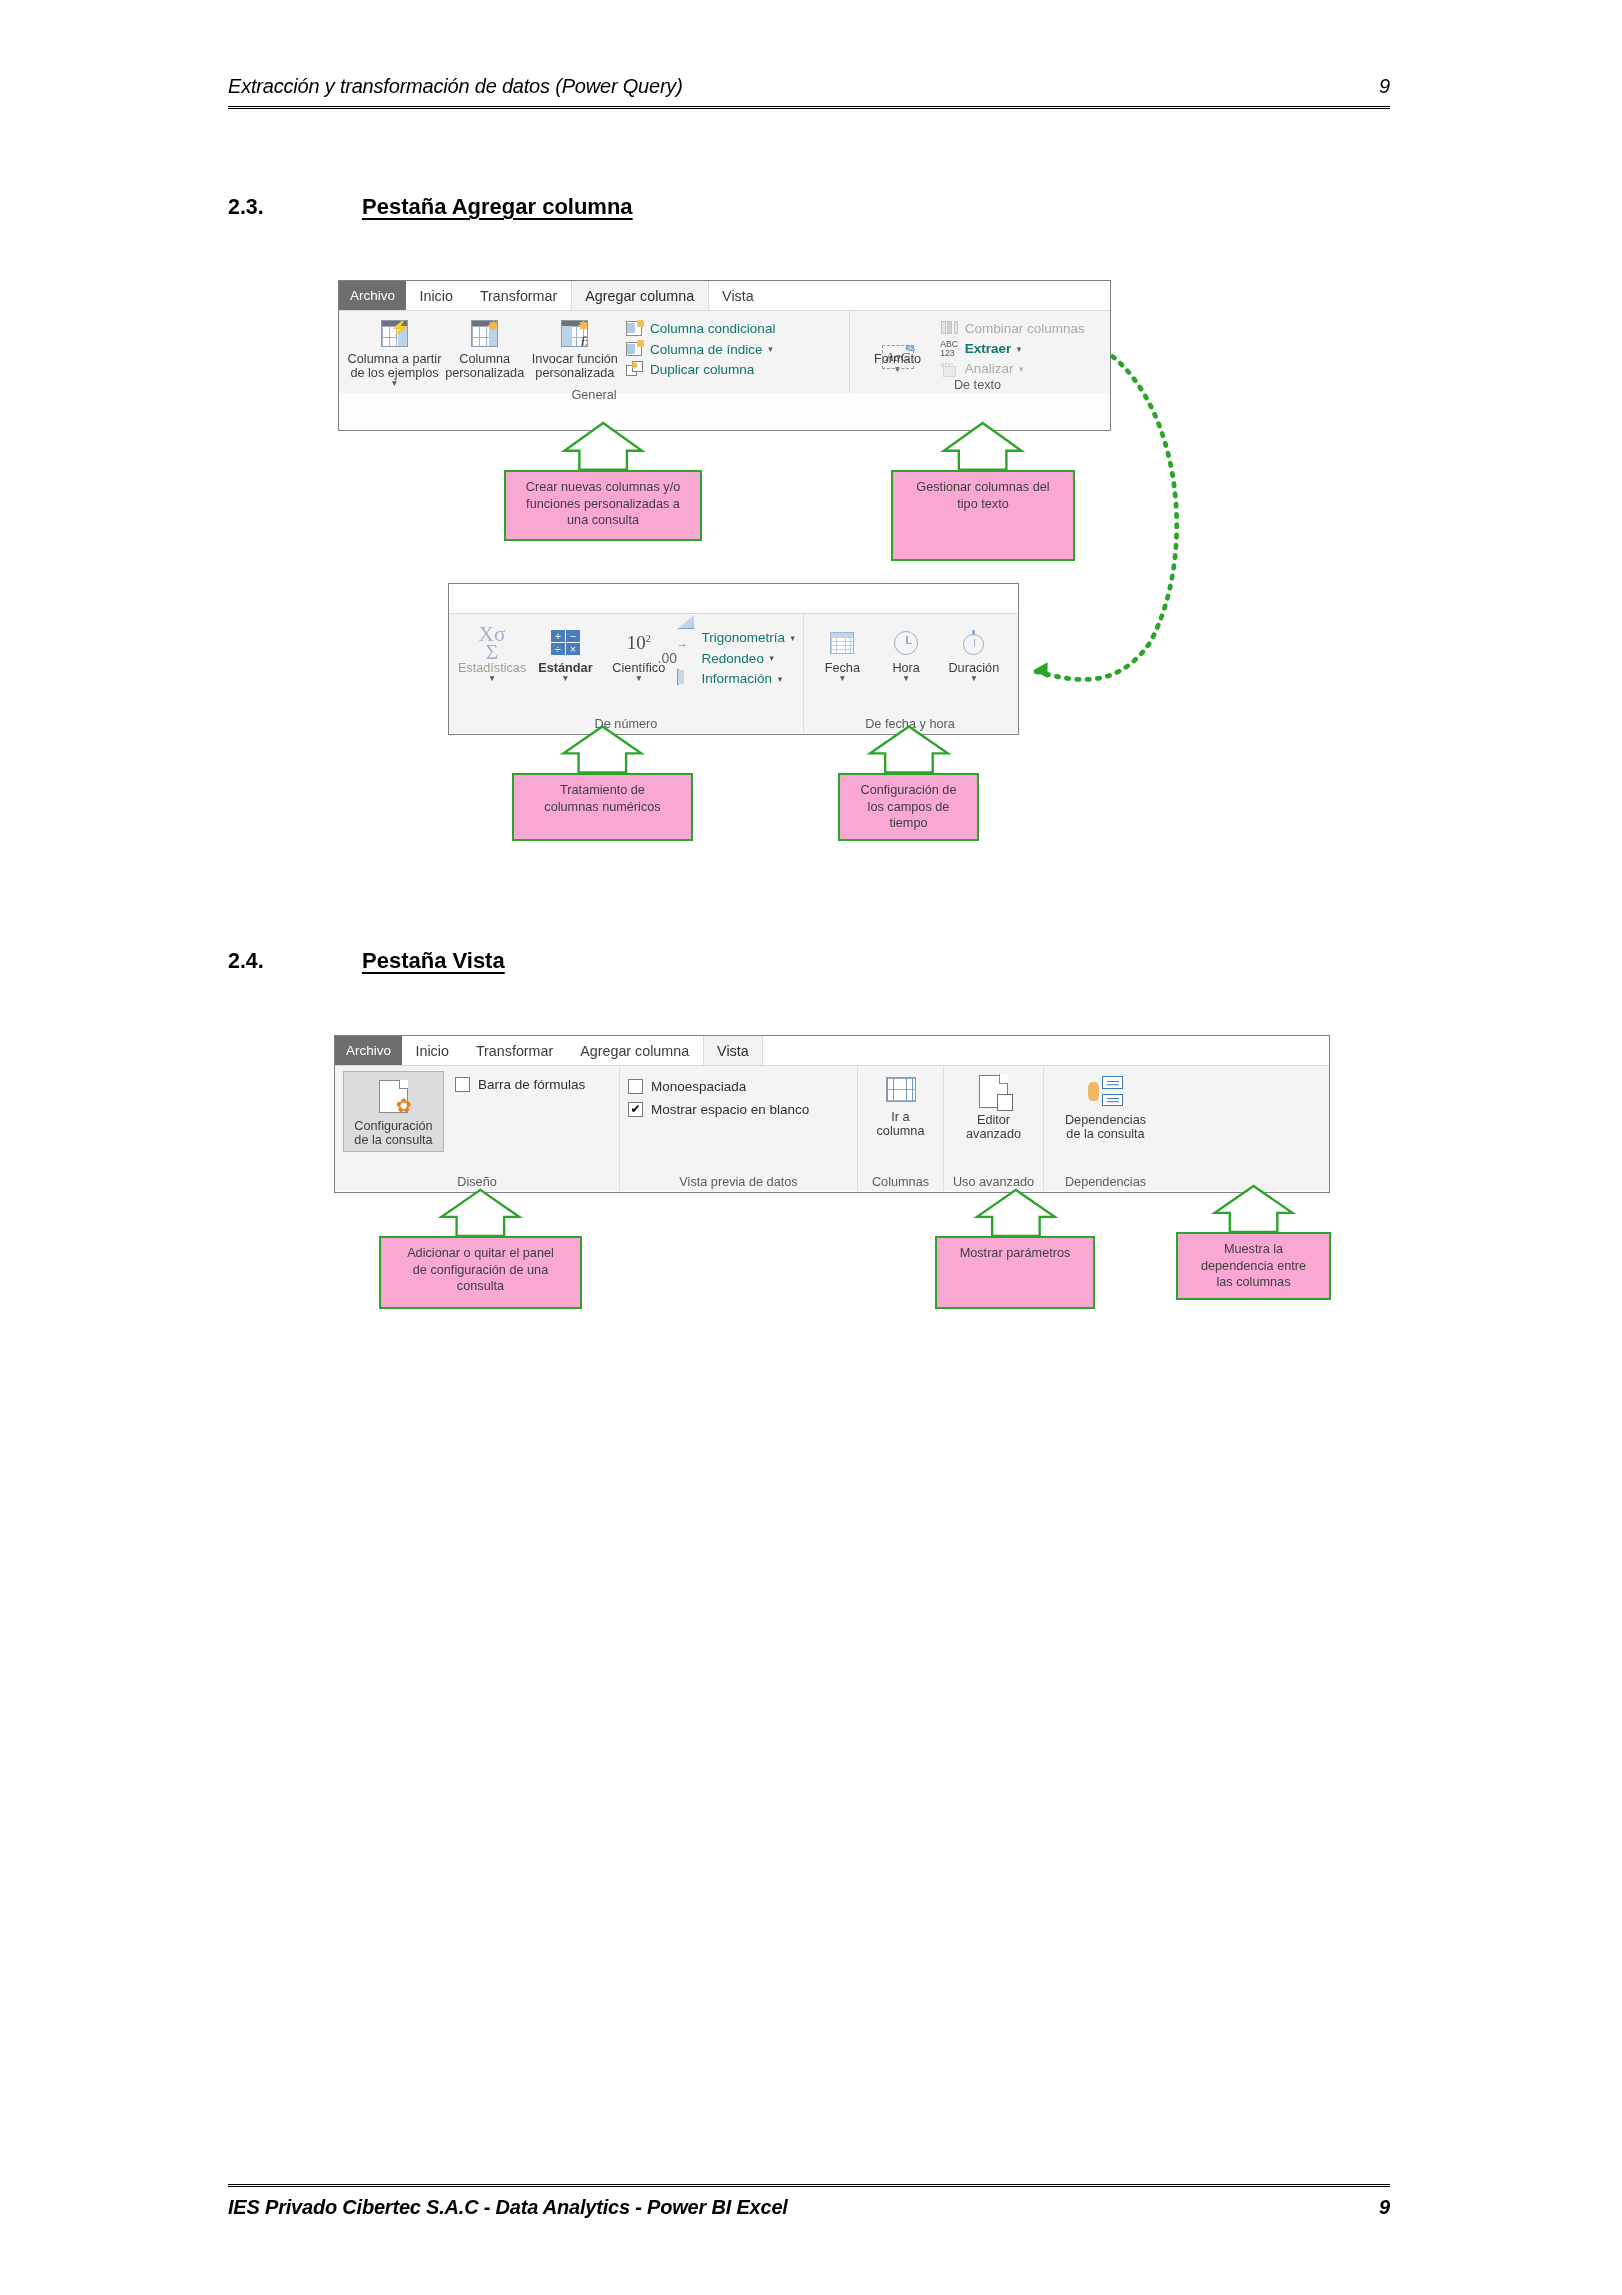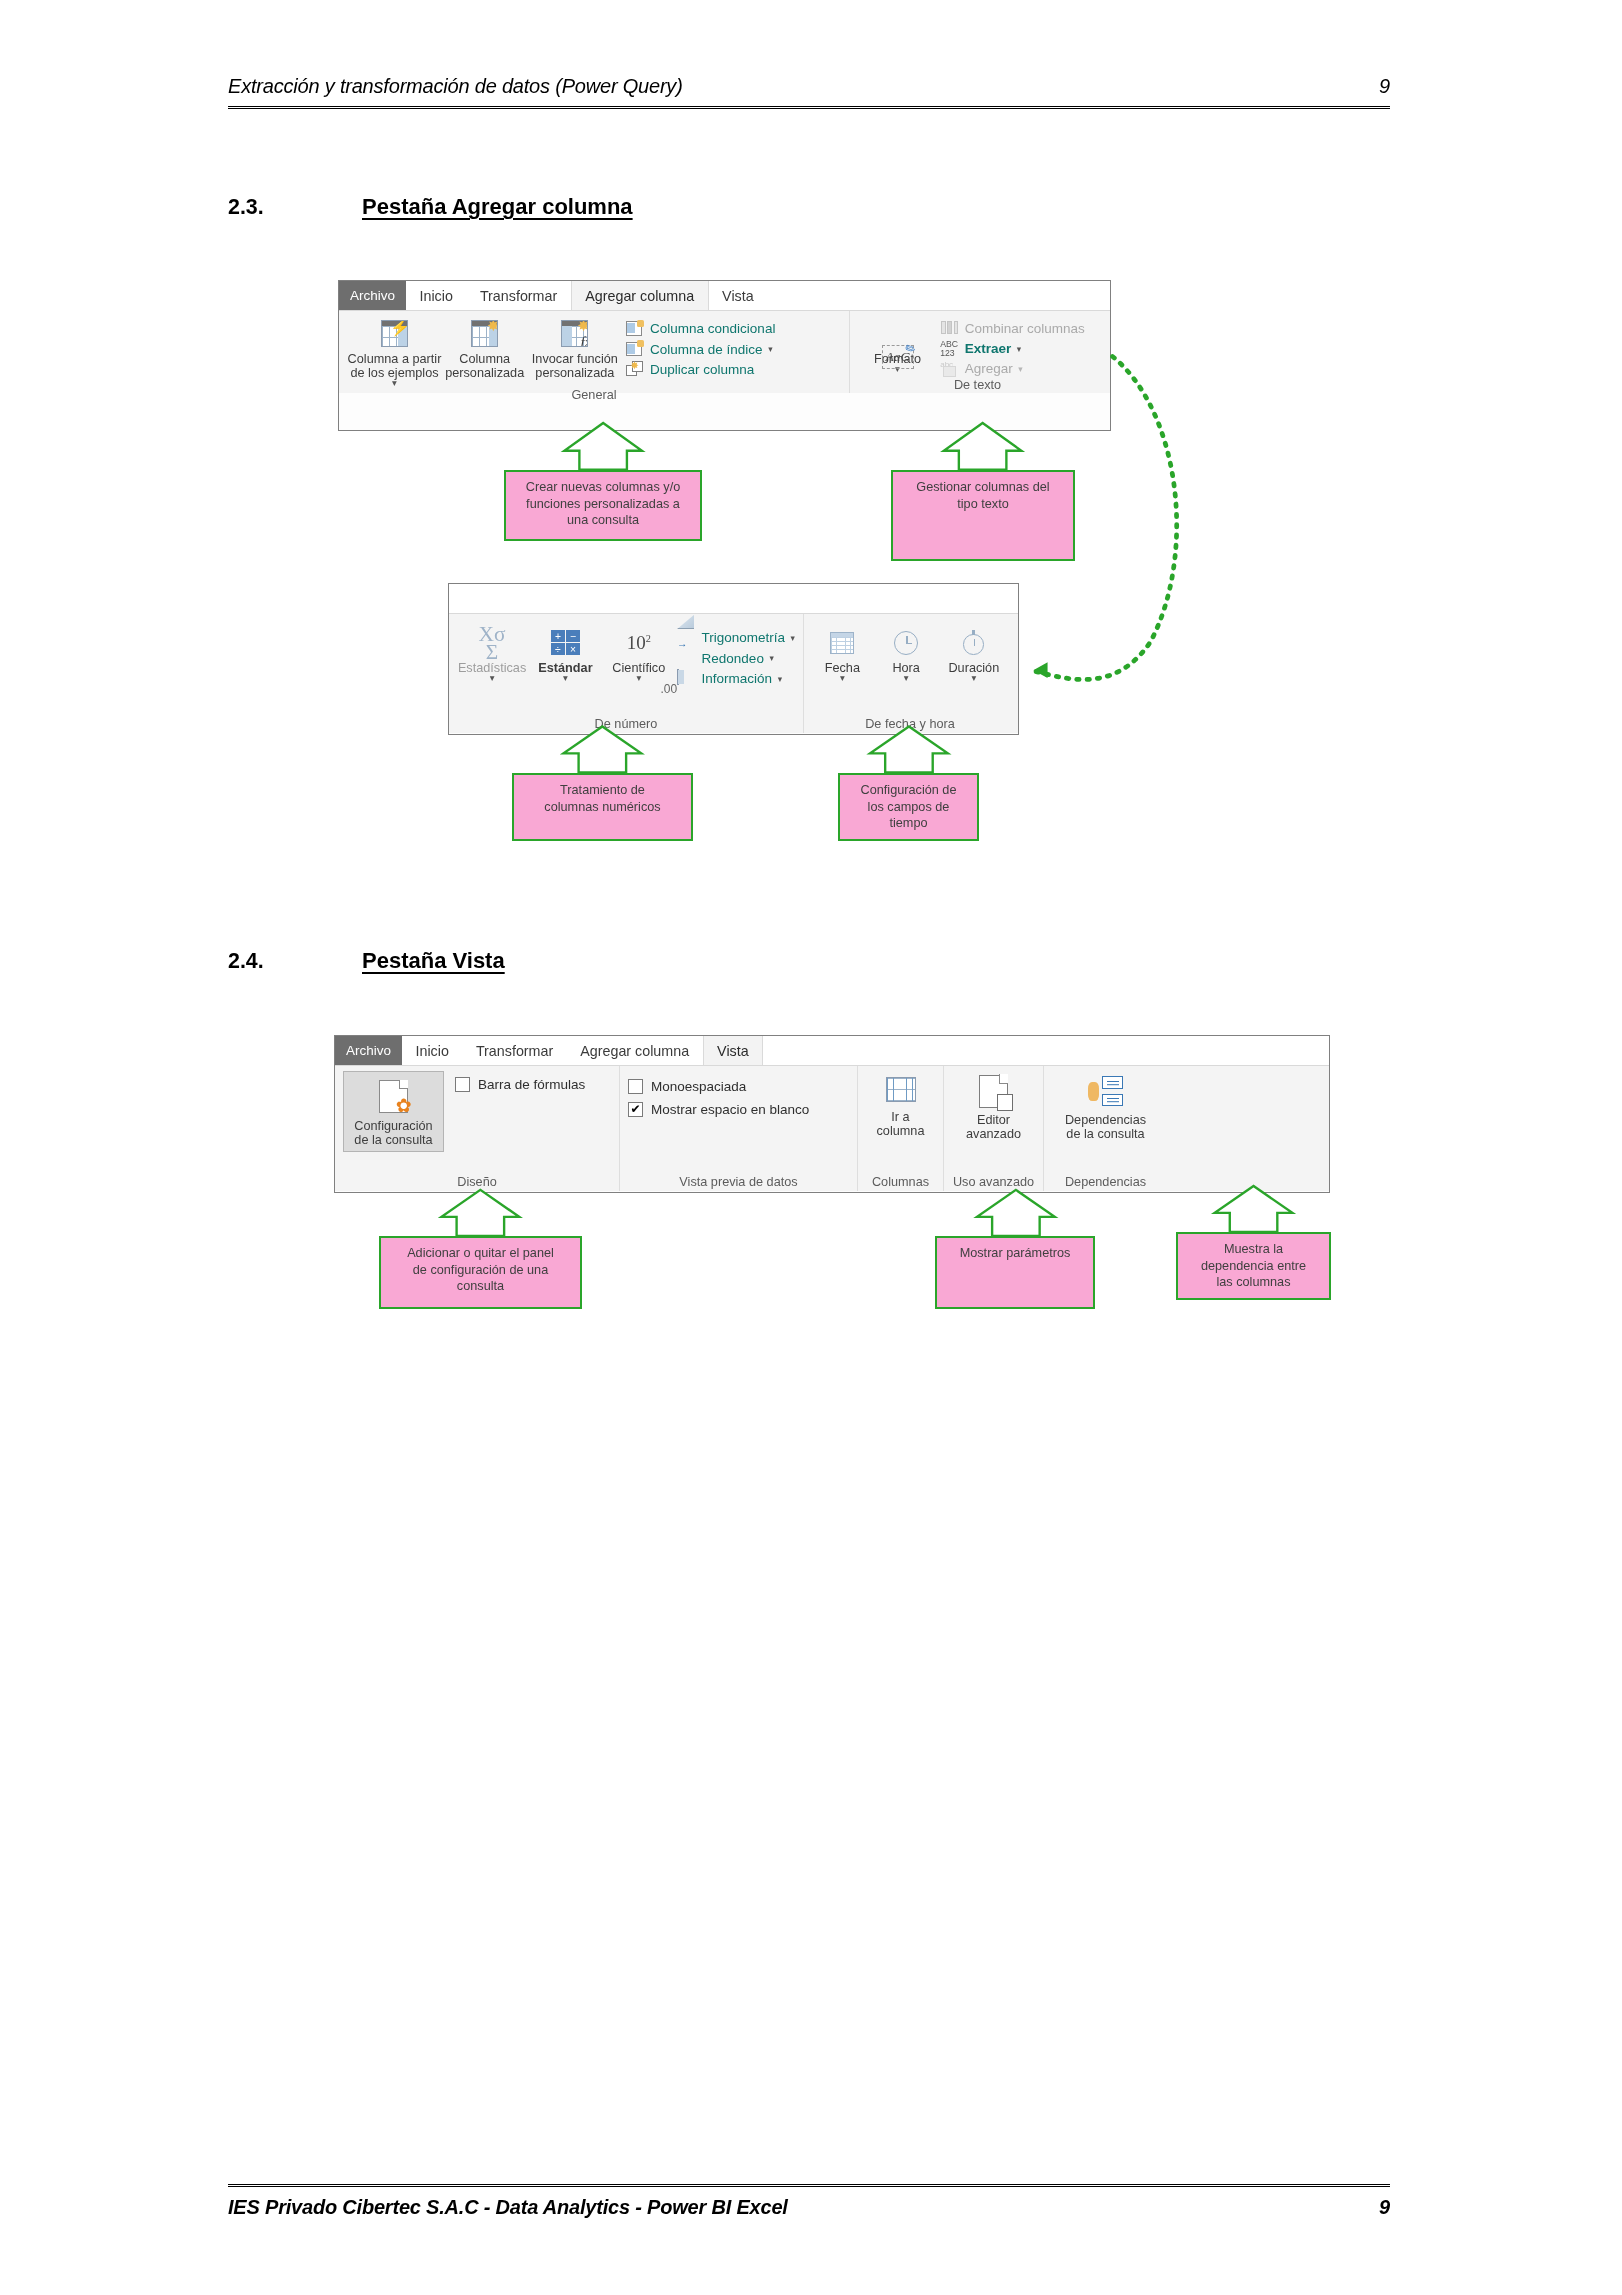--- a/index.html
+++ b/index.html
@@ -326,21 +326,21 @@
     content:""; position:absolute; left:0.8px; bottom:0.8px;
     width:0; height:0; border-left:16px solid transparent; border-bottom:12px solid #ffffff;
   }
   .triangleicon::after {
     content:""; position:absolute; left:0; bottom:0; width:17.4px; height:13.5px;
     clip-path: polygon(0 100%, 100% 100%, 100% 0);
     background: linear-gradient(135deg, #dfe8f0, #b9cbdc);
     border-bottom: 0.8px solid #8c9fb2;
   }
   .roundicon { width:19px; height:17.4px; position:relative; font-size:8.7px; color:#666; }
-  .roundicon .n { position:absolute; right:0; top:0; font-size:12px;margin-top:32px; }
+  .roundicon .n { position:absolute; right:0; top:0; font-size:14px; }
   .roundicon .arr { position:absolute; left:0; bottom:0.8px; color:#3a78b5; font-size:10.3px; }
   .infoicon { width:17.4px; height:17.4px; border:0.8px solid #8a9bb0; background:#fff; position:relative; overflow:hidden; }
   .infoicon .l { position:absolute; left:0; top:0; bottom:0; width:5.5px; background:#c9d8e6; }
   .infoicon .r {
     position:absolute; left:6.3px; top:1.6px; right:1.6px; bottom:1.6px;
     background: repeating-linear-gradient(to bottom, #8fa6bb 0 0.8px, transparent 0.8px 4px);
   }
   .dupicon { width:19px; height:17.4px; position:relative; }
   .dupicon .a { position:absolute; left:0; top:4px; width:11px; height:11px; border:0.8px solid #7f7f7f; background:#fff; }
   .dupicon .b { position:absolute; left:6.3px; top:0; width:11px; height:11px; border:0.8px solid #7f7f7f; background:#fff; }
@@ -483,21 +483,21 @@
             </div>
             <div class="smallitem">
               <span class="abc123">ABC<br>123</span>
               <span class="lbl" style="font-weight:bold;">Extraer</span>
               <span class="caret">▾</span>
             </div>
             <div class="smallitem">
               <span class="miniicon">
                 <span class="analicon"><span class="t">abc</span><span class="g2"></span></span>
               </span>
-              <span class="lbl dim">Agregar</span>
+              <span class="lbl dim">Analizar</span>
               <span class="caret dim">▾</span>
             </div>
           </div>
         </div>
         <div class="rgroup-label">De texto</div>
       </div>
     </div>
   </div>
 
   <div class="callout" style="left:504px; top:470px; width:198px; height:71px;">

